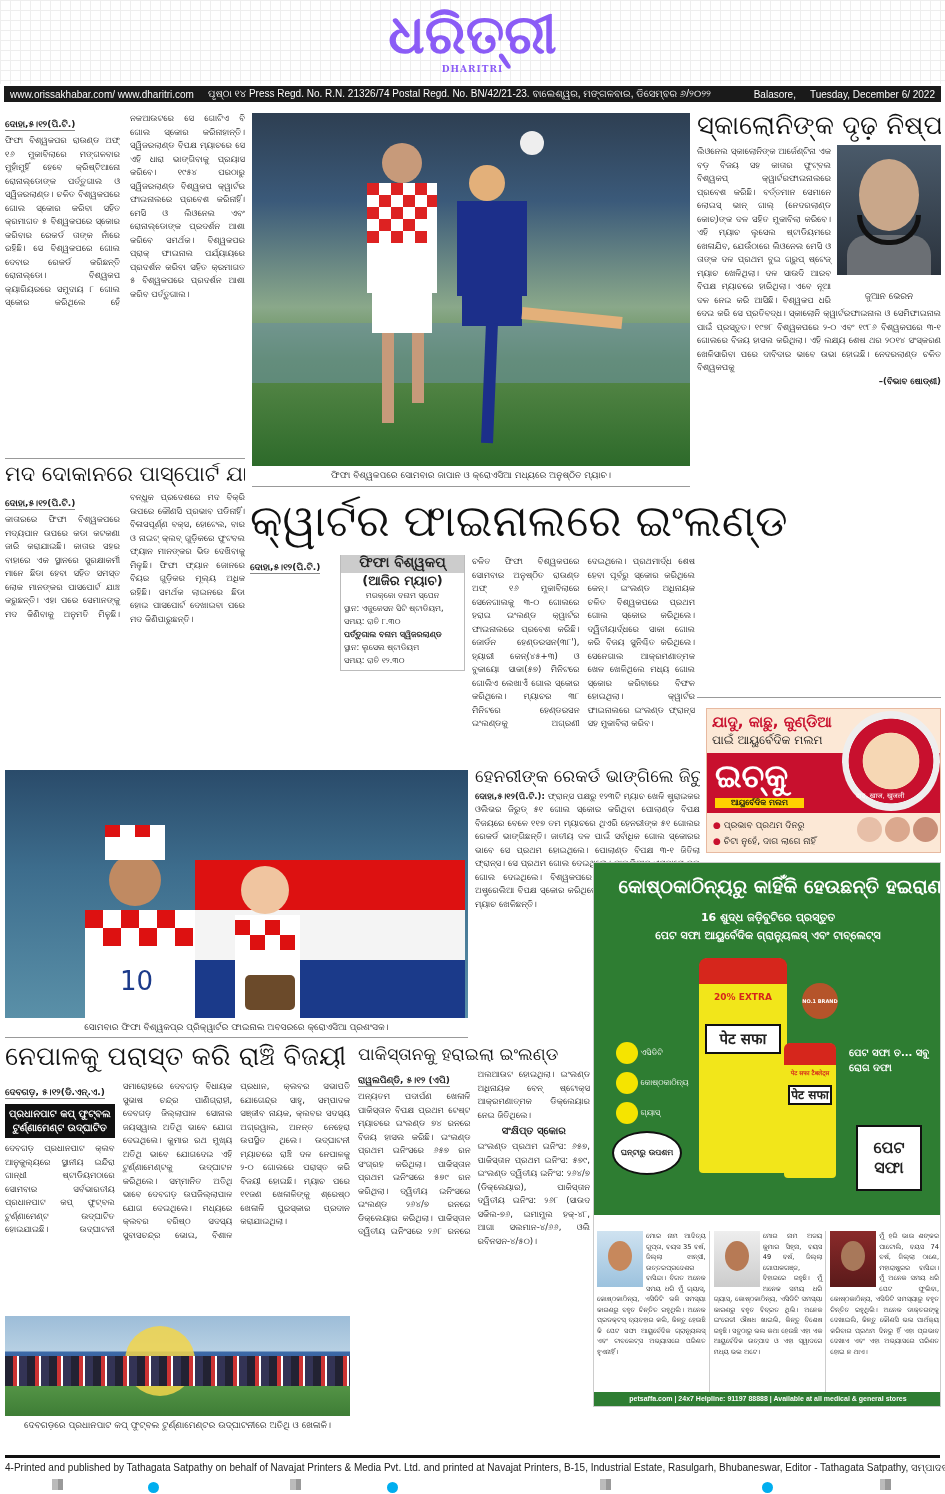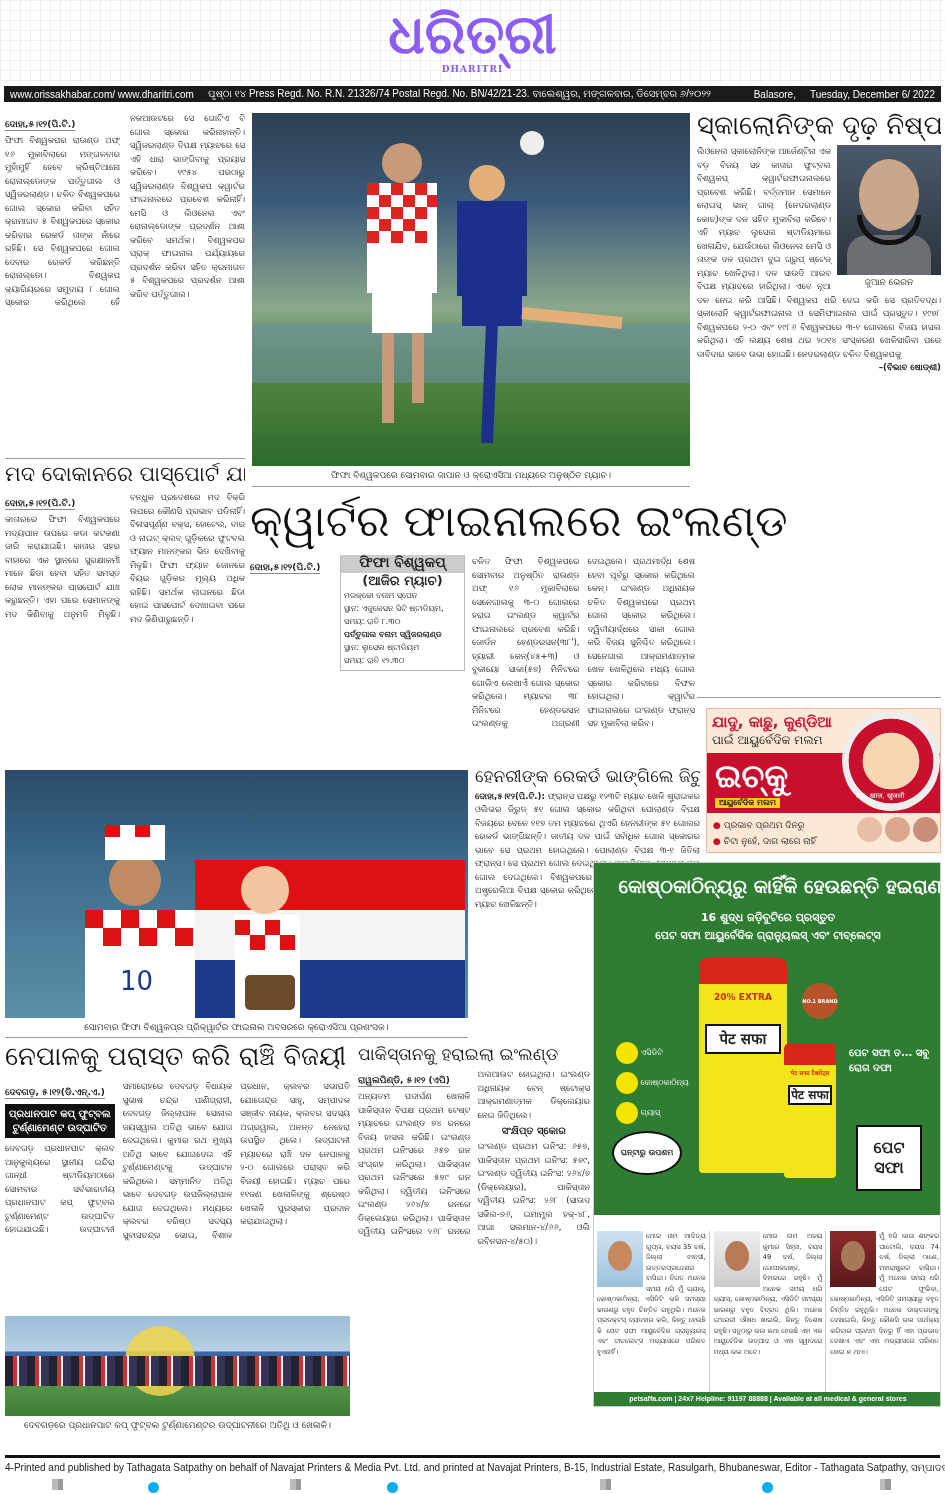--- a/index.html
+++ b/index.html
@@ -86,21 +86,21 @@
 <div class="abs rule" style="left:252px;top:486px;width:438px"></div>
 
 <div class="abs" style="left:697px;top:112px;width:244px;height:560px;overflow:hidden">
   <div class="headline" style="font-size:26px;margin-bottom:6px;white-space:nowrap">ସ୍କାଲୋନିଙ୍କ ଦୃଢ଼ ନିଷ୍ପତ୍ତି</div>
   <div style="float:right;width:104px;margin-left:6px">
     <div style="width:104px;height:130px;background:linear-gradient(180deg,#4a5a6a,#2b333d);position:relative;overflow:hidden">
       <div style="position:absolute;left:22px;top:14px;width:60px;height:72px;border-radius:50%;background:#c9a78a"></div>
       <div style="position:absolute;left:10px;top:90px;width:84px;height:50px;border-radius:20px 20px 0 0;background:#6b6f74"></div>
       <div style="position:absolute;left:20px;top:70px;width:64px;height:30px;border:5px solid #111;border-top:none;border-radius:0 0 30px 30px"></div>
     </div>
-    <div class="caption" style="margin-top:2px">ଜୁଆନ ଭେରନ</div>
+    <div class="caption" style="margin-top:16px">ଜୁଆନ ଭେରନ</div>
   </div>
   <div class="body">
     <span>ଲିଓନେଲ ସ୍କାଲୋନିଙ୍କ ଆର୍ଜେଣ୍ଟିନା ଏକ ବଡ଼ ବିଜୟ ସହ କାତାର ଫୁଟ୍‌ବଲ ବିଶ୍ୱକପ୍ କ୍ୱାର୍ଟରଫାଇନାଲରେ ପ୍ରବେଶ କରିଛି। ବର୍ତ୍ତମାନ ସେମାନେ ଲୋଇସ୍ ଭାନ୍ ଗାଲ୍ (ନେଦରଲାଣ୍ଡ କୋଚ୍)ଙ୍କ ଦଳ ସହିତ ମୁକାବିଲା କରିବେ। ଏହି ମ୍ୟାଚ ଲୁସେଲ ଷ୍ଟାଡିୟମରେ ଖେଳାଯିବ, ଯେଉଁଠାରେ ଲିଓନେଲ ମେସି ଓ ତାଙ୍କ ଦଳ ପ୍ରଥମ ବୁଇ ଗ୍ରୁପ୍ ଷ୍ଟେଜ୍ ମ୍ୟାଚ ଖେଳିଥିଲା। ଦଳ ସାଉଦି ଆରବ ବିପକ୍ଷ ମ୍ୟାଚରେ ହାରିଥିଲା। ଏବେ ନୂଆ ଦଳ ନେଇ କରି ଆସିଛି। ବିଶ୍ୱକପ ଧରି ଦେଇ କରି ସେ ପ୍ରତିବଦ୍ଧ। ସ୍କାଲୋନି କ୍ୱାର୍ଟରଫାଇନାଲ ଓ ସେମିଫାଇନାଲ ପାଇଁ ପ୍ରସ୍ତୁତ। ୧୯୭୮ ବିଶ୍ୱକପରେ ୨-୦ ଏବଂ ୧୯୮୬ ବିଶ୍ୱକପରେ ୩-୧ ଗୋଲରେ ବିଜୟ ହାସଲ କରିଥିଲା। ଏହି ଲକ୍ଷ୍ୟ ଶେଷ ଥର ୨୦୧୪ ସଂସ୍କରଣ ଖେଳିସାରିବା ପରେ ଦାବିଦାର ଭାବେ ଉଭା ହୋଇଛି। ନେଦରଲାଣ୍ଡ ଚଳିତ ବିଶ୍ୱକପକୁ</span>
     <div style="text-align:right;font-weight:bold">–(ବିଭାବ ଷୋଡ୍ଶୀ)</div>
   </div>
 </div>
 <div class="abs rule" style="left:697px;top:697px;width:244px"></div>
 
 <div class="abs" style="left:5px;top:463px;width:240px;height:300px;overflow:hidden">
   <div class="headline" style="font-size:21px;margin-bottom:6px;white-space:nowrap">ମଦ ଦୋକାନରେ ପାସ୍‌ପୋର୍ଟ ଯାଞ୍ଚ</div>
@@ -112,21 +112,21 @@
 
 <div class="abs headline" style="left:250px;top:498px;width:445px;font-size:44px;white-space:nowrap;text-align:right">କ୍ୱାର୍ଟର ଫାଇନାଲରେ ଇଂଲଣ୍ଡ</div>
 <div class="abs" style="left:250px;top:555px;width:445px;height:210px;overflow:hidden">
   <div style="float:left;width:83px;margin-right:7px">
     <div class="dateline">ଦୋହା,୫।୧୨(ପି.ଟି.)</div>
   </div>
   <div style="float:left;width:125px;border:1px solid #bbb;padding:0 3px 3px;margin-right:7px;margin-top:-4px;background:#fff">
     <div style="background:#ccc;font-weight:bold;font-size:14px;text-align:center;margin:0 -3px;padding:2px 12px">ଫିଫା ବିଶ୍ୱକପ୍</div>
     <div style="font-weight:bold;font-size:13px;text-align:center">(ଆଜିର ମ୍ୟାଚ)</div>
     <div style="font-size:8px;line-height:13px">
-      <div style="">ମରକ୍କୋ ବନାମ ସ୍ପେନ</div>
+      <div style="text-align:center">ମରକ୍କୋ ବନାମ ସ୍ପେନ</div>
       <div>ସ୍ଥାନ: ଏଜୁକେସନ ସିଟି ଷ୍ଟାଡିୟମ,</div>
       <div>ସମୟ: ରାତି ୮.୩୦</div>
     </div>
     <div style="font-size:8px;line-height:13px">
       <div style="font-weight:bold">ପର୍ତ୍ତୁଗାଲ ବନାମ ସ୍ୱିଜରଲାଣ୍ଡ</div>
       <div>ସ୍ଥାନ: ଲୁସେଲ ଷ୍ଟାଡିୟମ</div>
       <div>ସମୟ: ରାତି ୧୨.୩୦</div>
     </div>
   </div>
   <div class="body" style="column-count:2;column-gap:8px;height:210px">ଚଳିତ ଫିଫା ବିଶ୍ୱକପରେ ସୋମବାର ଅନୁଷ୍ଠିତ ରାଉଣ୍ଡ ଅଫ୍ ୧୬ ମୁକାବିଲାରେ ସେନେଗାଲକୁ ୩-୦ ଗୋଲରେ ହରାଇ ଇଂଲଣ୍ଡ କ୍ୱାର୍ଟର ଫାଇନାଲରେ ପ୍ରବେଶ କରିଛି। ଜୋର୍ଡନ ହେଣ୍ଡରସନ(୩୮'), ହ୍ୟାରୀ କେନ୍(୪୫+୩) ଓ ବୁକାୟୋ ସାକା(୫୭) ମିନିଟରେ ଗୋଲିଏ ଲେଖାଏଁ ଗୋଲ ସ୍କୋର କରିଥିଲେ। ମ୍ୟାଚର ୩୮ ମିନିଟରେ ହେଣ୍ଡରସନ ଇଂଲଣ୍ଡକୁ ଅଗ୍ରଣୀ ଦେଇଥିଲେ। ପ୍ରଥମାର୍ଦ୍ଧ ଶେଷ ହେବା ପୂର୍ବରୁ ସ୍କୋର କରିଥିଲେ କେନ୍। ଇଂଲଣ୍ଡ ଅଧିନାୟକ ଚଳିତ ବିଶ୍ୱକପରେ ପ୍ରଥମ ଗୋଲ ସ୍କୋର କରିଥିଲେ। ଦ୍ୱିତୀୟାର୍ଦ୍ଧରେ ସାକା ଗୋଲ କରି ବିଜୟ ସୁନିଶ୍ଚିତ କରିଥିଲେ। ସେନେଗାଲ ଆକ୍ରମଣାତ୍ମକ ଖେଳ ଖେଳିଥିଲେ ମଧ୍ୟ ଗୋଲ ସ୍କୋର କରିବାରେ ବିଫଳ ହୋଇଥିଲା। କ୍ୱାର୍ଟର ଫାଇନାଲରେ ଇଂଲଣ୍ଡ ଫ୍ରାନ୍ସ ସହ ମୁକାବିଲା କରିବ।</div>
@@ -177,21 +177,21 @@
     <b>ଦୋହା,୫।୧୨(ପି.ଟି.):</b>
     <span>ଫ୍ରାନ୍ସ ପକ୍ଷରୁ ୧୨୩ଟି ମ୍ୟାଚ ଖେଳି ଷ୍ଟ୍ରାଇକର ଓଲିଭର ଜିରୁଡ୍ ୫୧ ଗୋଲ ସ୍କୋର କରିଥିବା ପୋଲାଣ୍ଡ ବିପକ୍ଷ ବିଜୟରେ ବେଳେ ୧୧୭ ତମ ମ୍ୟାଚରେ ଥିଏରି ହେନରୀଙ୍କ ୫୧ ଗୋଲର ରେକର୍ଡ ଭାଙ୍ଗିଛନ୍ତି। ଜାତୀୟ ଦଳ ପାଇଁ ସର୍ବାଧିକ ଗୋଲ ସ୍କୋରର ଭାବେ ସେ ପ୍ରଥମ ହୋଇଥିଲେ। ପୋଲାଣ୍ଡ ବିପକ୍ଷ ୩-୧ ଜିତିଲା ଫ୍ରାନ୍ସ। ସେ ପ୍ରଥମ ଗୋଲ ଦେଇଥିଲେ। କାଇଲିଆନ ଏମବାପେ ଦୁଇ ଗୋଲ ଦେଇଥିଲେ। ବିଶ୍ୱକପରେ ଫ୍ରାନ୍ସ ପ୍ରଥମ ମ୍ୟାଚରେ ଅଷ୍ଟ୍ରେଲିଆ ବିପକ୍ଷ ସ୍କୋର କରିଥିଲେ। ହେନରୀ ଫ୍ରାନ୍ସ ପକ୍ଷରୁ ୧୨୩ ମ୍ୟାଚ ଖେଳିଛନ୍ତି।</span>
   </div>
 </div>
 
 <div class="abs" style="left:706px;top:708px;width:235px;height:145px;border:1px solid #e7b9a0;background:#fce8d6;overflow:hidden">
   <div style="position:absolute;left:5px;top:4px;font-size:15px;font-weight:bold;color:#c8102e;white-space:nowrap">ଯାଦୁ, କାଛୁ, କୁଣ୍ଡିଆ</div>
   <div style="position:absolute;left:5px;top:24px;font-size:12px;font-weight:normal;color:#111;white-space:nowrap">ପାଇଁ ଆୟୁର୍ବେଦିକ ମଲମ</div>
   <div style="position:absolute;left:0;top:44px;width:235px;height:60px;background:#c8102e"></div>
   <div style="position:absolute;left:8px;top:48px;font-size:32px;font-weight:bold;color:#fff;white-space:nowrap">ଇଚ୍‌କୁ</div>
-  <div style="position:absolute;left:8px;top:89px;font-size:8px;font-weight:bold;background:#ffd200;color:#111;padding:0 4px">ଆୟୁର୍ବେଦିକ ମଲମ</div>
+  <div style="position:absolute;left:8px;top:89px;font-size:8px;font-weight:bold;background:#ffd200;color:#111;padding:0 16px">ଆୟୁର୍ବେଦିକ ମଲମ</div>
   <div style="position:absolute;left:135px;top:2px;width:98px;height:100px;border-radius:50%;background:radial-gradient(circle,#f6d7b4 40%,#c8102e 41%,#c8102e 60%,#eee 61%)">
     <div style="position:absolute;left:14px;top:80px;font-size:7px;color:#fff;white-space:nowrap">दाद, खाज, खुजली</div>
   </div>
   <div style="position:absolute;left:6px;top:108px;font-size:9px;line-height:16px;color:#111">
     <div><span style="color:#c8102e">●</span> <span>ପ୍ରଭାବ ପ୍ରଥମ ଦିନରୁ</span></div>
     <div><span style="color:#c8102e">●</span> <span>ଚିଟା ନୁହେଁ, ଦାଗ ଲାଗେ ନାହିଁ</span></div>
   </div>
   <div style="position:absolute;left:150px;top:108px;display:flex;gap:3px">
     <span style="width:25px;height:25px;border-radius:50%;background:#e7bfa8;display:block"></span>
     <span style="width:25px;height:25px;border-radius:50%;background:#dba88e;display:block"></span>

